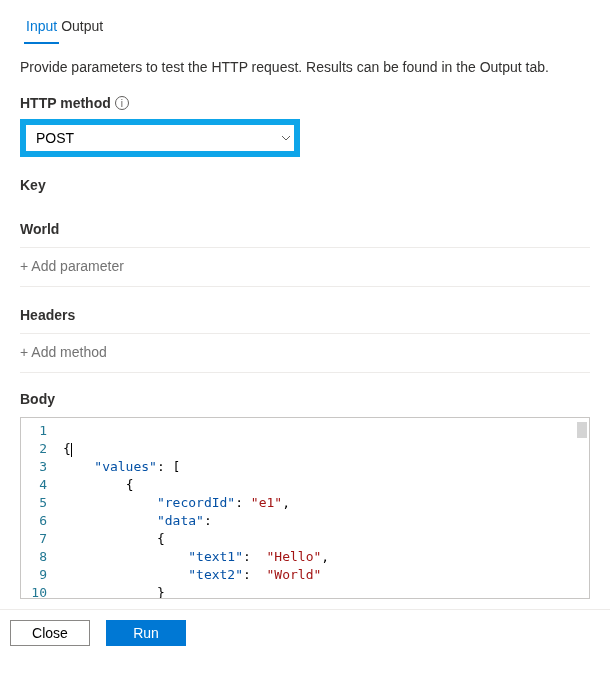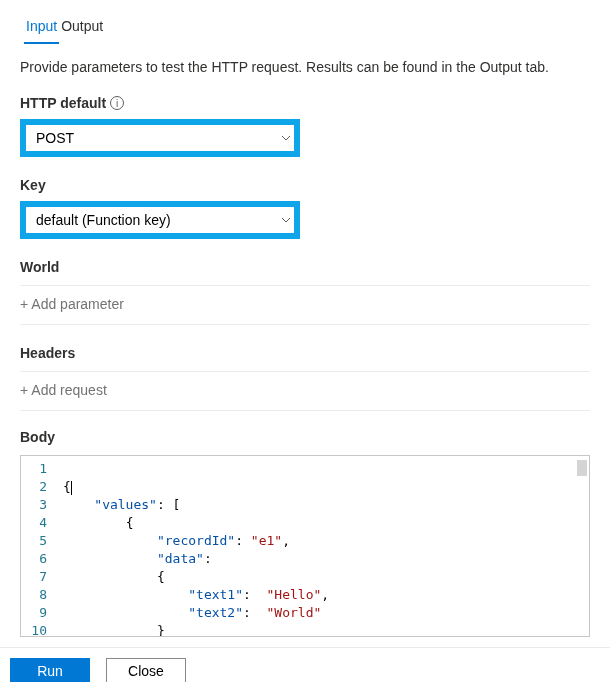--- a/index.html
+++ b/index.html
@@ -175,53 +175,47 @@
 
 <div class="tabs">
   <div class="tab active">Input</div>
   <div class="tab">Output</div>
 </div>
 
 <div class="desc">Provide parameters to test the HTTP request. Results can be found in the Output tab.</div>
 
 <div class="field-group">
   <div class="field-label">
-    <span>HTTP default</span>
+    <span>HTTP method</span>
     <span class="info-icon">i</span>
   </div>
   <div class="select-wrap">
     <input class="select" readonly="" value="POST" style="">
     <svg class="chevron" width="12" height="12" viewBox="0 0 12 12">
         <path d="M2 4 L6 8 L10 4" stroke="#605e5c" stroke-width="1" fill="none"></path>
       </svg>
   </div>
 </div>
 
 <div class="field-group">
   <div class="field-label">Key</div>
-  <div class="select-wrap">
-    <input class="select" readonly="" value="default (Function key)" style="">
-    <svg class="chevron" width="12" height="12" viewBox="0 0 12 12">
-        <path d="M2 4 L6 8 L10 4" stroke="#605e5c" stroke-width="1" fill="none"></path>
-      </svg>
-  </div>
 </div>
 
 <div class="field-group">
   <div class="field-label">World</div>
 </div>
 <hr class="divider">
 <span class="link-btn">+ Add parameter</span>
 <hr class="section-divider">
 
 <div class="field-group">
   <div class="field-label">Headers</div>
 </div>
 <hr class="divider">
-<span class="link-btn">+ Add request</span>
+<span class="link-btn">+ Add method</span>
 <hr class="section-divider">
 
 <div class="body-section">
   <div class="field-label">Body</div>
   <div class="code-editor">
     <div class="gutter">
       <div>1</div>
       <div>2</div>
       <div>3</div>
       <div>4</div>
@@ -242,18 +236,18 @@
                 <span class="tok-key">"text1"</span><span class="tok-punc">:  </span><span class="tok-str">"Hello"</span><span class="tok-punc">,</span>
                 <span class="tok-key">"text2"</span><span class="tok-punc">:  </span><span class="tok-str">"World"</span>
             <span class="tok-punc">}</span>
         
       <div class="scrollbar-v"></div>
     </div>
   </div>
 </div>
 
 <div class="footer">
+  <button class="btn">Close</button>
   <button class="btn primary">Run</button>
-  <button class="btn">Close</button>
 </div>
 
 
 
 
 </body></html>

